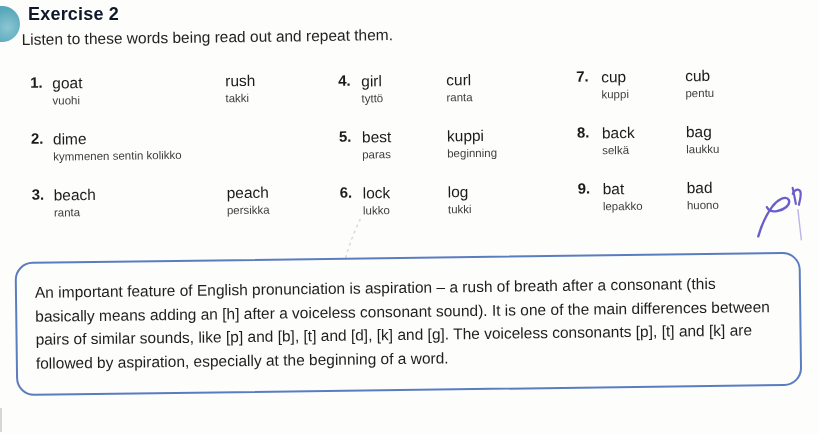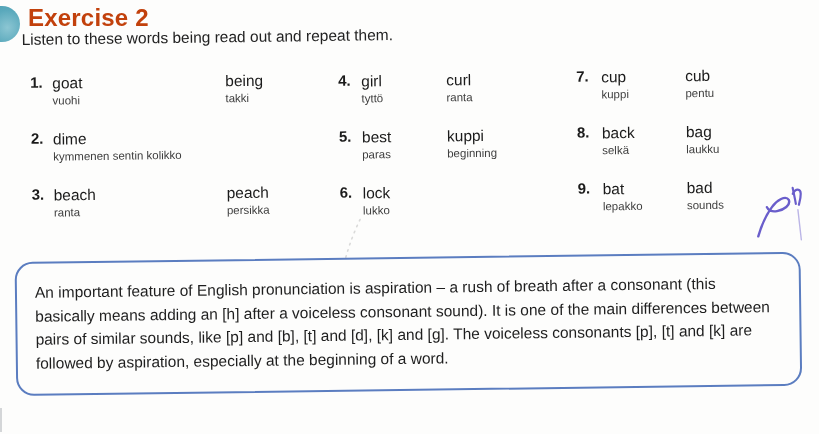--- a/index.html
+++ b/index.html
@@ -13,21 +13,21 @@
   .page{position:absolute;inset:0;}
 
   
   .bullet{
     position:absolute;left:-16px;top:6px;width:36px;height:36px;border-radius:50%;
     background:radial-gradient(circle at 65% 60%, #8cc6d3 0%, #5aa9bc 55%, #4a9cb1 100%);
   }
 
   .title{
     position:absolute;left:28px;top:4px;margin:0;
-    font-size:24px;font-weight:bold;color:#c2410c;letter-spacing:.2px;
+    font-size:18px;font-weight:bold;color:#0f172a;letter-spacing:.2px;
   }
 
   
   .scan-wrap{
     position:absolute;inset:0;
     transform:rotate(-0.75deg);transform-origin:20px 220px;
   }
 
   .instruction{
     position:absolute;left:24px;top:31px;margin:0;
@@ -83,21 +83,21 @@
     <div class="grid">
 
       <div class="col col1">
         <div class="row">
           <span class="num">1.</span>
           <span class="wb">
               <span class="word">goat</span>
               <span class="trans">vuohi</span>
             </span>
           <span class="wb">
-              <span class="word">being</span>
+              <span class="word">rush</span>
               <span class="trans">takki</span>
             </span>
         </div>
         <div class="row">
           <span class="num">2.</span>
           <span class="wb">
               <span class="word">dime</span>
               <span class="trans">kymmenen sentin kolikko</span>
             </span>
         </div>
@@ -136,20 +136,24 @@
               <span class="word">kuppi</span>
               <span class="trans">beginning</span>
             </span>
         </div>
         <div class="row">
           <span class="num">6.</span>
           <span class="wb">
               <span class="word">lock</span>
               <span class="trans">lukko</span>
             </span>
+          <span class="wb">
+              <span class="word">log</span>
+              <span class="trans">tukki</span>
+            </span>
         </div>
       </div>
 
       <div class="col col3">
         <div class="row">
           <span class="num">7.</span>
           <span class="wb">
               <span class="word">cup</span>
               <span class="trans">kuppi</span>
             </span>
@@ -170,21 +174,21 @@
             </span>
         </div>
         <div class="row">
           <span class="num">9.</span>
           <span class="wb">
               <span class="word">bat</span>
               <span class="trans">lepakko</span>
             </span>
           <span class="wb">
               <span class="word">bad</span>
-              <span class="trans">sounds</span>
+              <span class="trans">huono</span>
             </span>
         </div>
       </div>
 
     </div>
 
     <svg class="smudge-svg" width="30" height="46" viewBox="0 0 30 46">
       <path d="M24,2 C19,12 13,26 8,44" stroke="#9a9a9a" stroke-width="1.6" fill="none" stroke-linecap="round" stroke-dasharray="1.5 5"></path>
     </svg>
 

